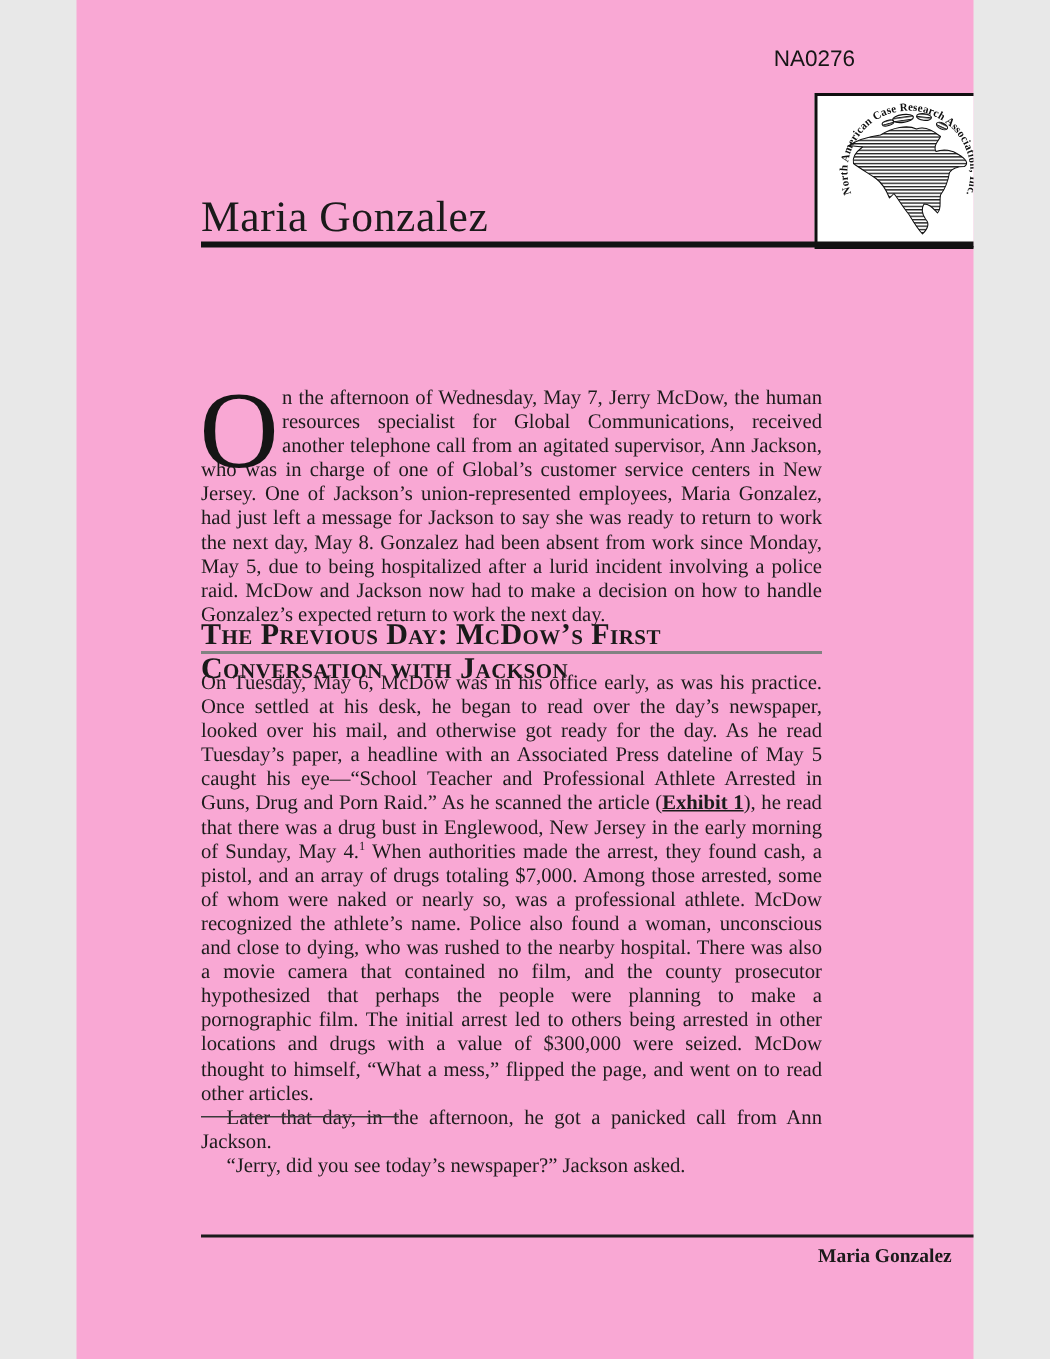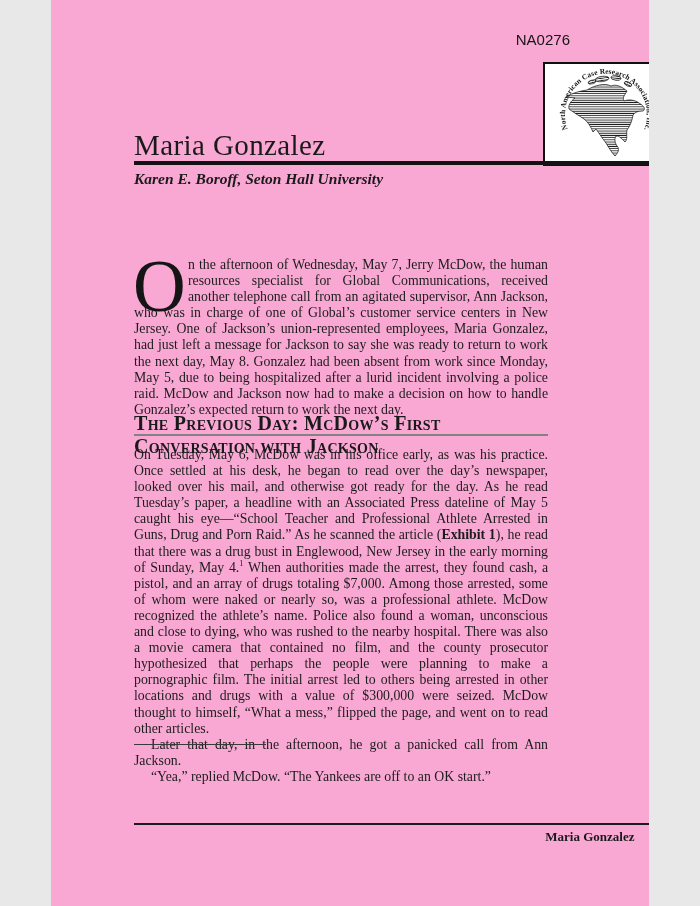--- a/index.html
+++ b/index.html
@@ -44,21 +44,21 @@
   }
   .heading-rule{
     position:absolute;left:83px;top:434px;width:414px;height:2px;background:#828282;
   }
   .section-body{
     position:absolute;left:83px;top:447px;width:414px;
     font-size:13.8px;line-height:16.1px;text-align:justify;
   }
   .section-body p{margin:0;}
   .section-body p.indent{text-indent:17px;}
-  .section-body b{font-weight:bold;}
+  .section-body b{font-weight:bold;text-decoration:underline;}
   sup.fn{font-size:60%;vertical-align:super;line-height:0;}
   .footnote-rule{
     position:absolute;left:83px;top:744px;width:132px;height:1px;background:#3a3a3a;
   }
   .footnote{
     position:absolute;left:83px;top:750px;width:420px;font-size:12px;color:#222;
   }
   .footnote i{font-style:italic;}
   .footer-rule{
     position:absolute;left:83px;top:823px;width:537px;height:2px;background:#1b1b1b;
@@ -114,33 +114,32 @@
         <ellipse cx="83" cy="20" rx="4" ry="2" transform="rotate(25 83 20)"></ellipse>
         <ellipse cx="47" cy="18" rx="4" ry="1.8" transform="rotate(-15 47 18)"></ellipse>
       </g>
     </svg>
   </div>
 
   <h1 class="page-title">Maria Gonzalez</h1>
 
   <div class="title-rule"></div>
 
-  <div class="byline">Karen E. Boroff, Seton Hall University</div>
 
   <div class="intro">
     <span class="drop-cap">O</span><span class="dropcap-spacer"></span><span>n the afternoon of Wednesday, May 7, Jerry McDow, the human resources specialist for Global Communications, received another telephone call from an agitated supervisor, Ann Jackson, who was in charge of one of Global’s customer service centers in New Jersey. One of Jackson’s union-represented employees, Maria Gonzalez, had just left a message for Jackson to say she was ready to return to work the next day, May 8. Gonzalez had been absent from work since Monday, May 5, due to being hospitalized after a lurid incident involving a police raid. McDow and Jackson now had to make a decision on how to handle Gonzalez’s expected return to work the next day.</span>
   </div>
 
   <h2 class="section-heading">The Previous Day: McDow’s First Conversation with Jackson</h2>
   <div class="heading-rule"></div>
 
   <div class="section-body">
     <p><span>On Tuesday, May 6, McDow was in his office early, as was his practice. Once settled at his desk, he began to read over the day’s newspaper, looked over his mail, and otherwise got ready for the day. As he read Tuesday’s paper, a headline with an Associated Press dateline of May 5 caught his eye—“School Teacher and Professional Athlete Arrested in Guns, Drug and Porn Raid.” As he scanned the article (</span><b>Exhibit 1</b><span>), he read that there was a drug bust in Englewood, New Jersey in the early morning of Sunday, May 4.</span><sup class="fn">1</sup><span> When authorities made the arrest, they found cash, a pistol, and an array of drugs totaling $7,000. Among those arrested, some of whom were naked or nearly so, was a professional athlete. McDow recognized the athlete’s name. Police also found a woman, unconscious and close to dying, who was rushed to the nearby hospital. There was also a movie camera that contained no film, and the county prosecutor hypothesized that perhaps the people were planning to make a pornographic film. The initial arrest led to others being arrested in other locations and drugs with a value of $300,000 were seized. McDow thought to himself, “What a mess,” flipped the page, and went on to read other articles.</span></p>
     <p class="indent">Later that day, in the afternoon, he got a panicked call from Ann Jackson.</p>
-    <p class="indent">“Yea,” replied McDow. “The Yankees are off to an OK start.”</p>
+    <p class="indent">“Jerry, did you see today’s newspaper?” Jackson asked.</p>
   </div>
 
   <div class="footnote-rule"></div>
 
 
   <div class="footer-rule"></div>
 
   <div class="footer">
     <span>Maria Gonzalez</span>
     <span class="page-num">1</span>

